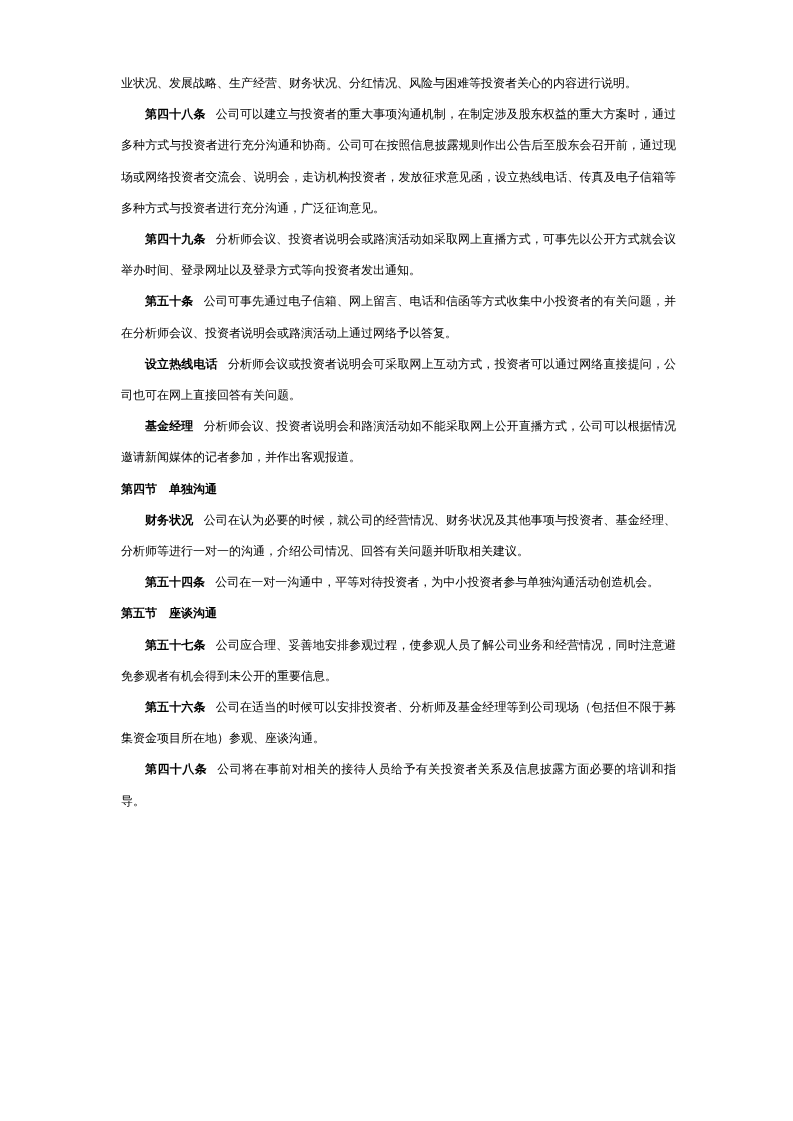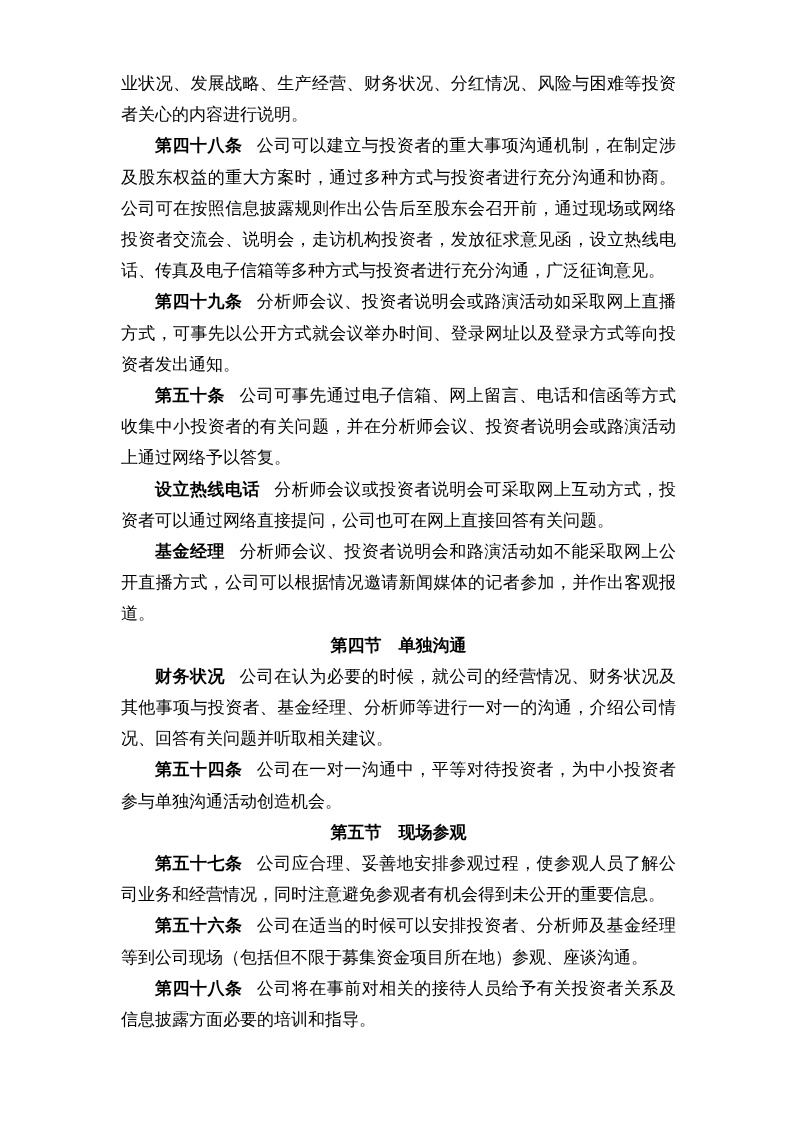--- a/index.html
+++ b/index.html
@@ -14,58 +14,58 @@
     background: #ffffff;
     overflow: hidden;
     color: #000000;
     font-family: "Liberation Serif", "DejaVu Serif", serif;
   }
   .content {
     position: absolute;
     left: 121px;
     top: 68px;
     width: 555px;
-    font-size: 17px;
+    font-size: 12px;
     line-height: 31.2px;
     text-align: justify;
     text-justify: inter-ideograph;
     letter-spacing: 0;
   }
   .content p {
     margin: 0;
     padding: 0;
   }
   .para {
     text-indent: 2em;
   }
   .para.continuation {
     text-indent: 0;
   }
   .article-label {
     font-weight: bold;
     margin-right: 0.85em;
   }
   .section-heading {
-    text-align: center;
+    text-align: left;
     font-weight: bold;
     text-indent: 0;
   }
 </style>
 </head>
 <body>
 
 <div class="page">
   <div class="content" id="doc-content">
       <p class="para continuation"><span>业状况、发展战略、生产经营、财务状况、分红情况、风险与困难等投资者关心的内容进行说明。</span></p>
       <p class="para"><b class="article-label">第四十八条</b><span>公司可以建立与投资者的重大事项沟通机制，在制定涉及股东权益的重大方案时，通过多种方式与投资者进行充分沟通和协商。公司可在按照信息披露规则作出公告后至股东会召开前，通过现场或网络投资者交流会、说明会，走访机构投资者，发放征求意见函，设立热线电话、传真及电子信箱等多种方式与投资者进行充分沟通，广泛征询意见。</span></p>
       <p class="para"><b class="article-label">第四十九条</b><span>分析师会议、投资者说明会或路演活动如采取网上直播方式，可事先以公开方式就会议举办时间、登录网址以及登录方式等向投资者发出通知。</span></p>
       <p class="para"><b class="article-label">第五十条</b><span>公司可事先通过电子信箱、网上留言、电话和信函等方式收集中小投资者的有关问题，并在分析师会议、投资者说明会或路演活动上通过网络予以答复。</span></p>
       <p class="para"><b class="article-label">设立热线电话</b><span>分析师会议或投资者说明会可采取网上互动方式，投资者可以通过网络直接提问，公司也可在网上直接回答有关问题。</span></p>
       <p class="para"><b class="article-label">基金经理</b><span>分析师会议、投资者说明会和路演活动如不能采取网上公开直播方式，公司可以根据情况邀请新闻媒体的记者参加，并作出客观报道。</span></p>
       <p class="section-heading">第四节　单独沟通</p>
       <p class="para"><b class="article-label">财务状况</b><span>公司在认为必要的时候，就公司的经营情况、财务状况及其他事项与投资者、基金经理、分析师等进行一对一的沟通，介绍公司情况、回答有关问题并听取相关建议。</span></p>
       <p class="para"><b class="article-label">第五十四条</b><span>公司在一对一沟通中，平等对待投资者，为中小投资者参与单独沟通活动创造机会。</span></p>
-      <p class="section-heading">第五节　现场参观</p>
+      <p class="section-heading">第五节　座谈沟通</p>
       <p class="para"><b class="article-label">第五十七条</b><span>公司应合理、妥善地安排参观过程，使参观人员了解公司业务和经营情况，同时注意避免参观者有机会得到未公开的重要信息。</span></p>
       <p class="para"><b class="article-label">第五十六条</b><span>公司在适当的时候可以安排投资者、分析师及基金经理等到公司现场（包括但不限于募集资金项目所在地）参观、座谈沟通。</span></p>
       <p class="para"><b class="article-label">第四十八条</b><span>公司将在事前对相关的接待人员给予有关投资者关系及信息披露方面必要的培训和指导。</span></p>
     </div>
 </div>
 
 </body></html>

